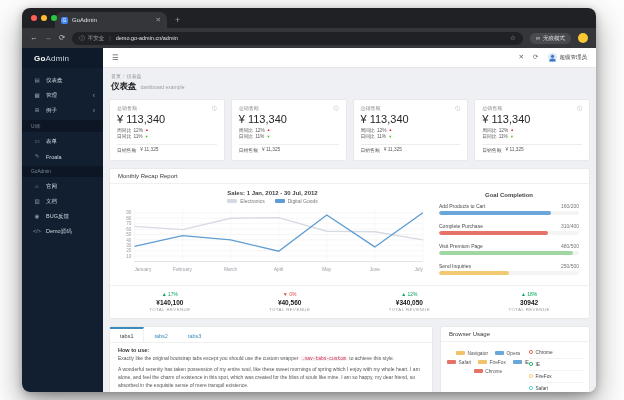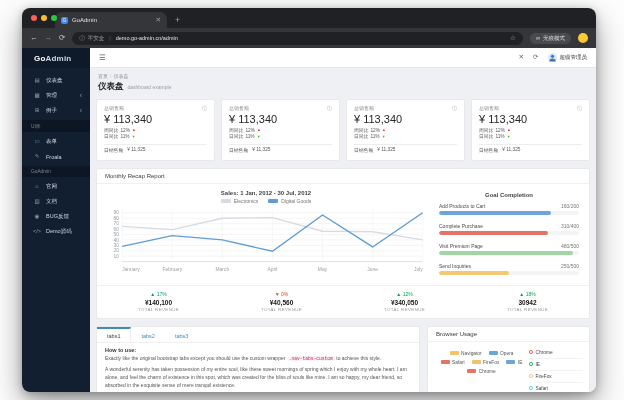--- a/index.html
+++ b/index.html
@@ -34,25 +34,25 @@
   .sec-label { color:#9aa0a6; }
   .omni-sep { color:#5f6368; margin:0 2px; }
   .omni-url { color:#dfe1e5; }
   .omni-star { margin-left:auto; color:#9aa0a6; font-size:6.5px; }
   .incog-chip { display:flex; align-items:center; gap:3px; background:rgba(255,255,255,.1);
                 border-radius:8px; padding:2px 6px; color:#dfe1e5; font-size:5.5px; }
   .incog-ic { color:#dfe1e5; font-size:6px; line-height:1; }
   .profile-avatar { width:10px; height:10px; border-radius:50%; background:#fbc934; }
   
   .app { display:flex; height:344px; background:#eef0f4; }
-  .sidebar { width:68px; flex-shrink:0; background:#121f30; display:flex; flex-direction:column; }
+  .sidebar { width:81px; flex-shrink:0; background:#121f30; display:flex; flex-direction:column; }
   .logo { height:20px; display:flex; align-items:center; padding-left:12px; background:#0e1a29;
           color:#fff; font-size:8px; letter-spacing:.2px; }
   .logo b { font-weight:bold; }
-  .logo span.lt { font-weight:bold; color:#cfd6e0; }
+  .logo span.lt { font-weight:normal; color:#cfd6e0; }
   .menu { padding-top:5px; }
   .sb-item { height:15px; display:flex; align-items:center; gap:5px; padding:0 8px 0 11px;
              font-size:5.5px; color:#cfd6e0; cursor:default; }
   .sb-ic { width:8px; font-size:5.5px; color:#8d99ab; text-align:center; line-height:1; }
   .sb-lb { white-space:nowrap; }
   .sb-ch { margin-left:auto; color:#8d99ab; font-size:7px; line-height:1; }
   .sb-header { font-size:4.8px; color:#7c8798; background:#0c1624; padding:3px 0 3px 9px; margin:2px 0; }
   .main { flex:1; display:flex; flex-direction:column; min-width:0; }
   .navbar { height:20px; background:#fff; border-bottom:1px solid #e6e6e6; display:flex; align-items:center;
             padding:0 9px; flex-shrink:0; }

